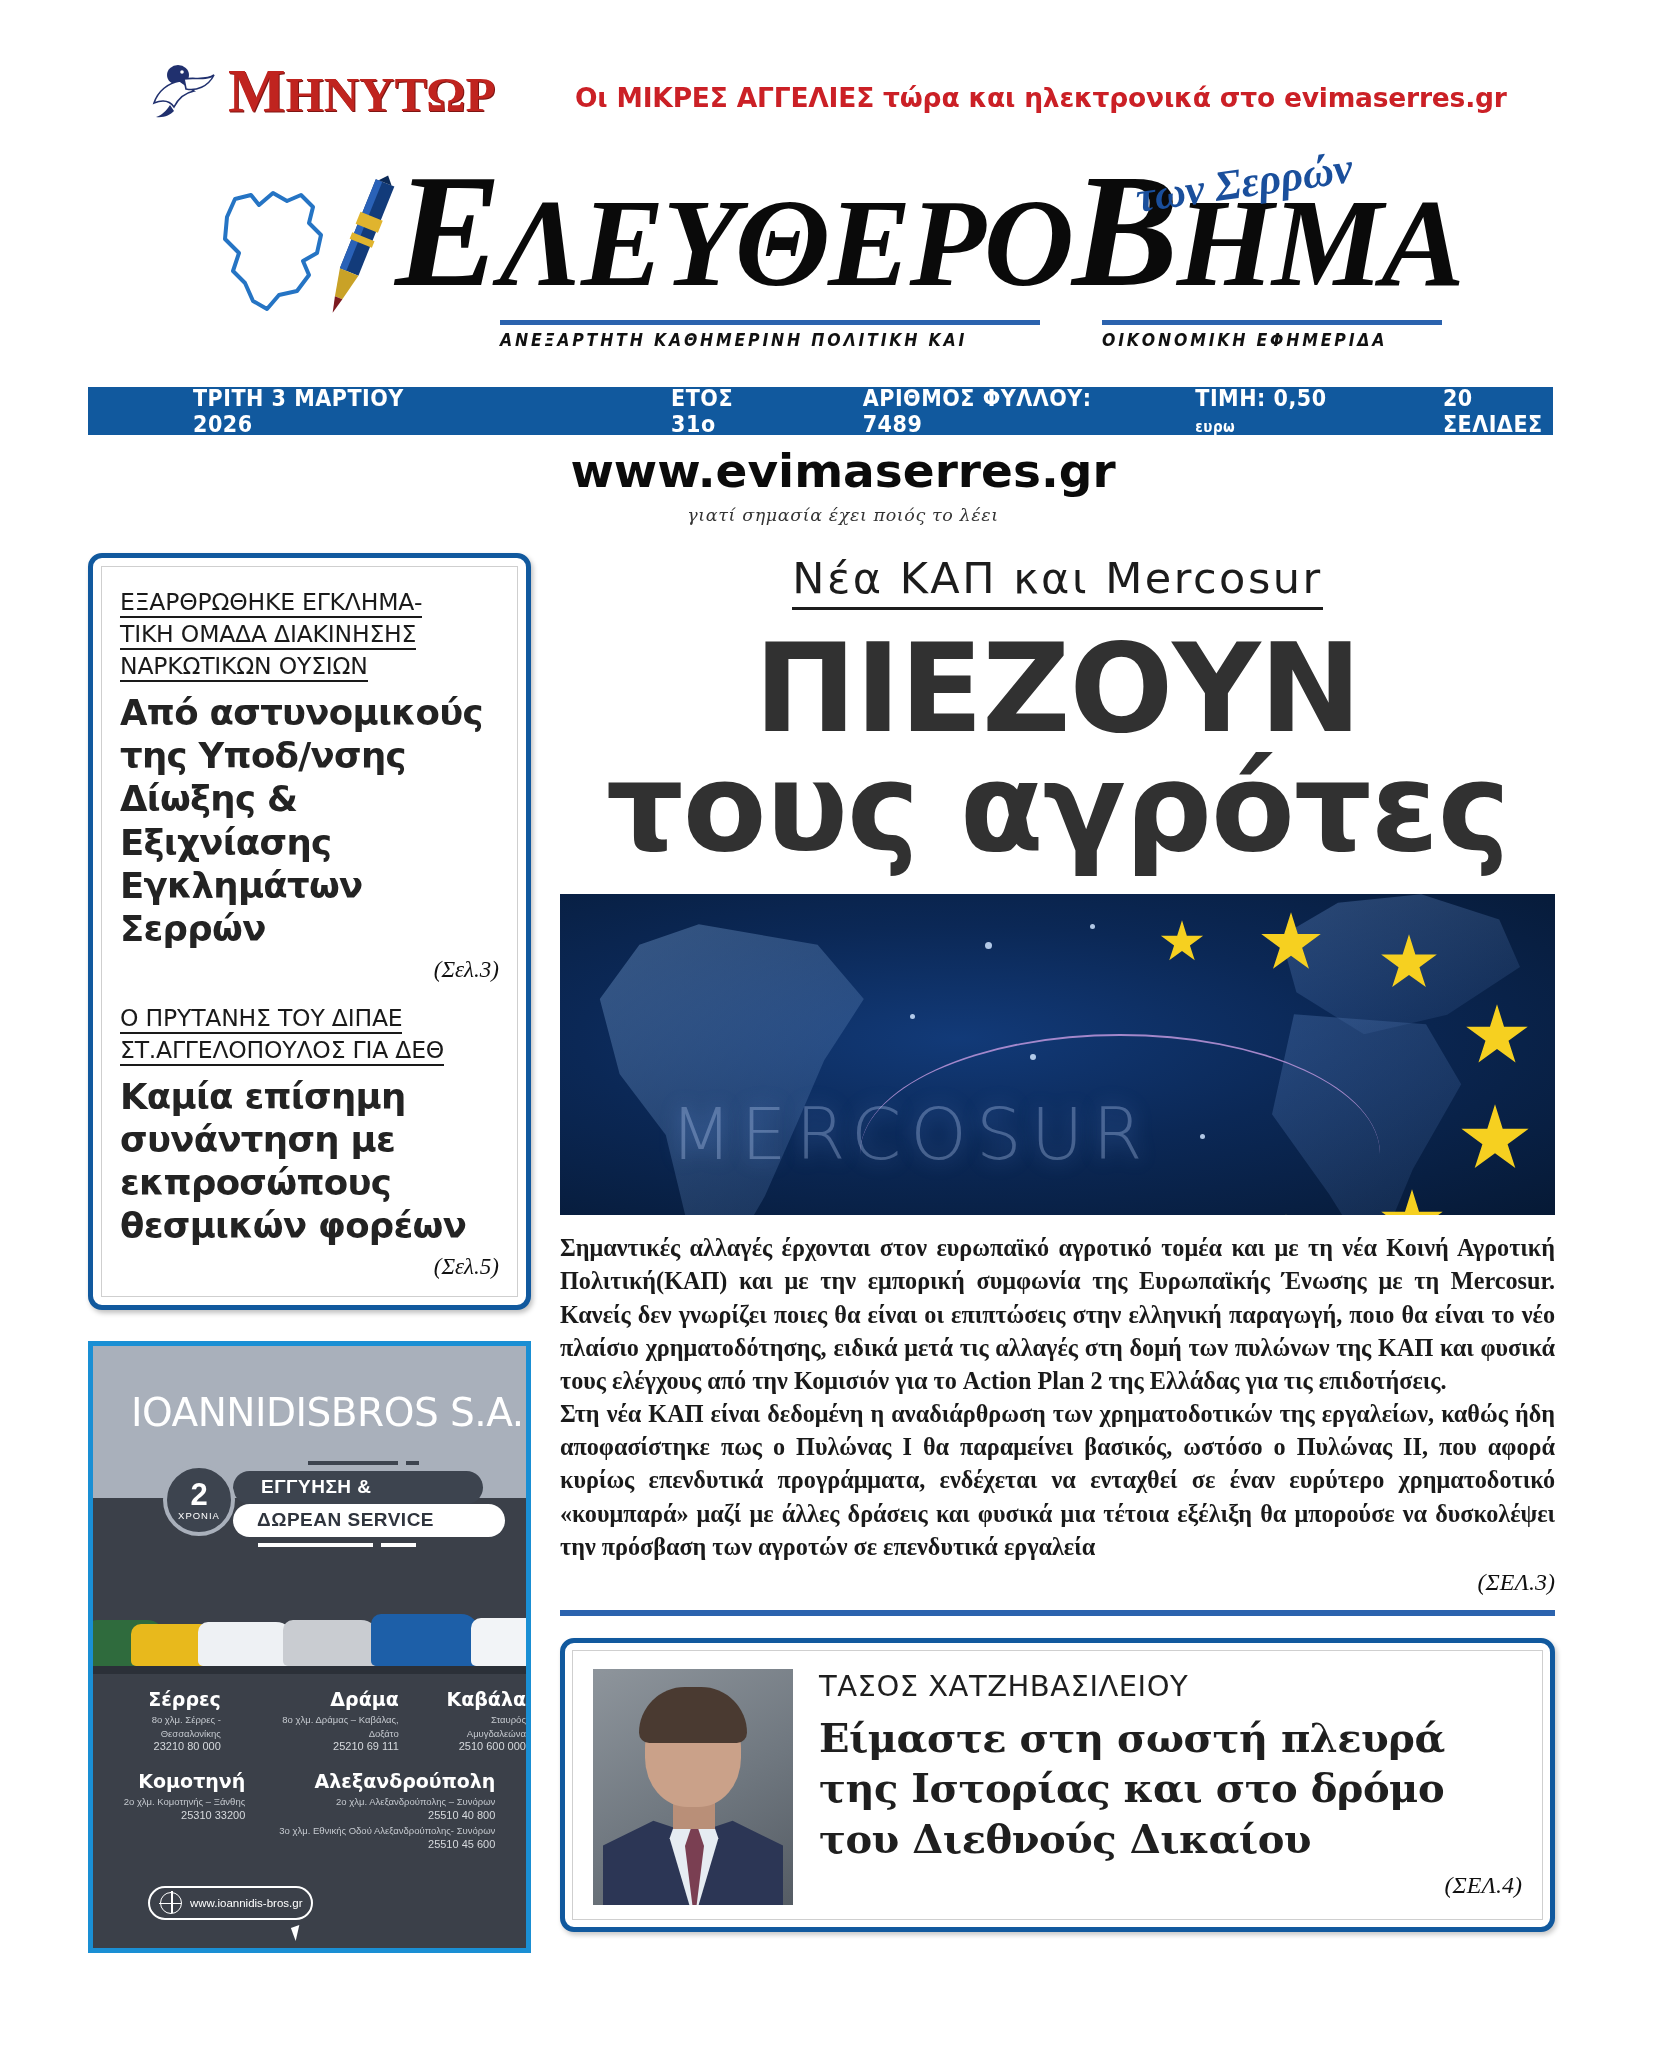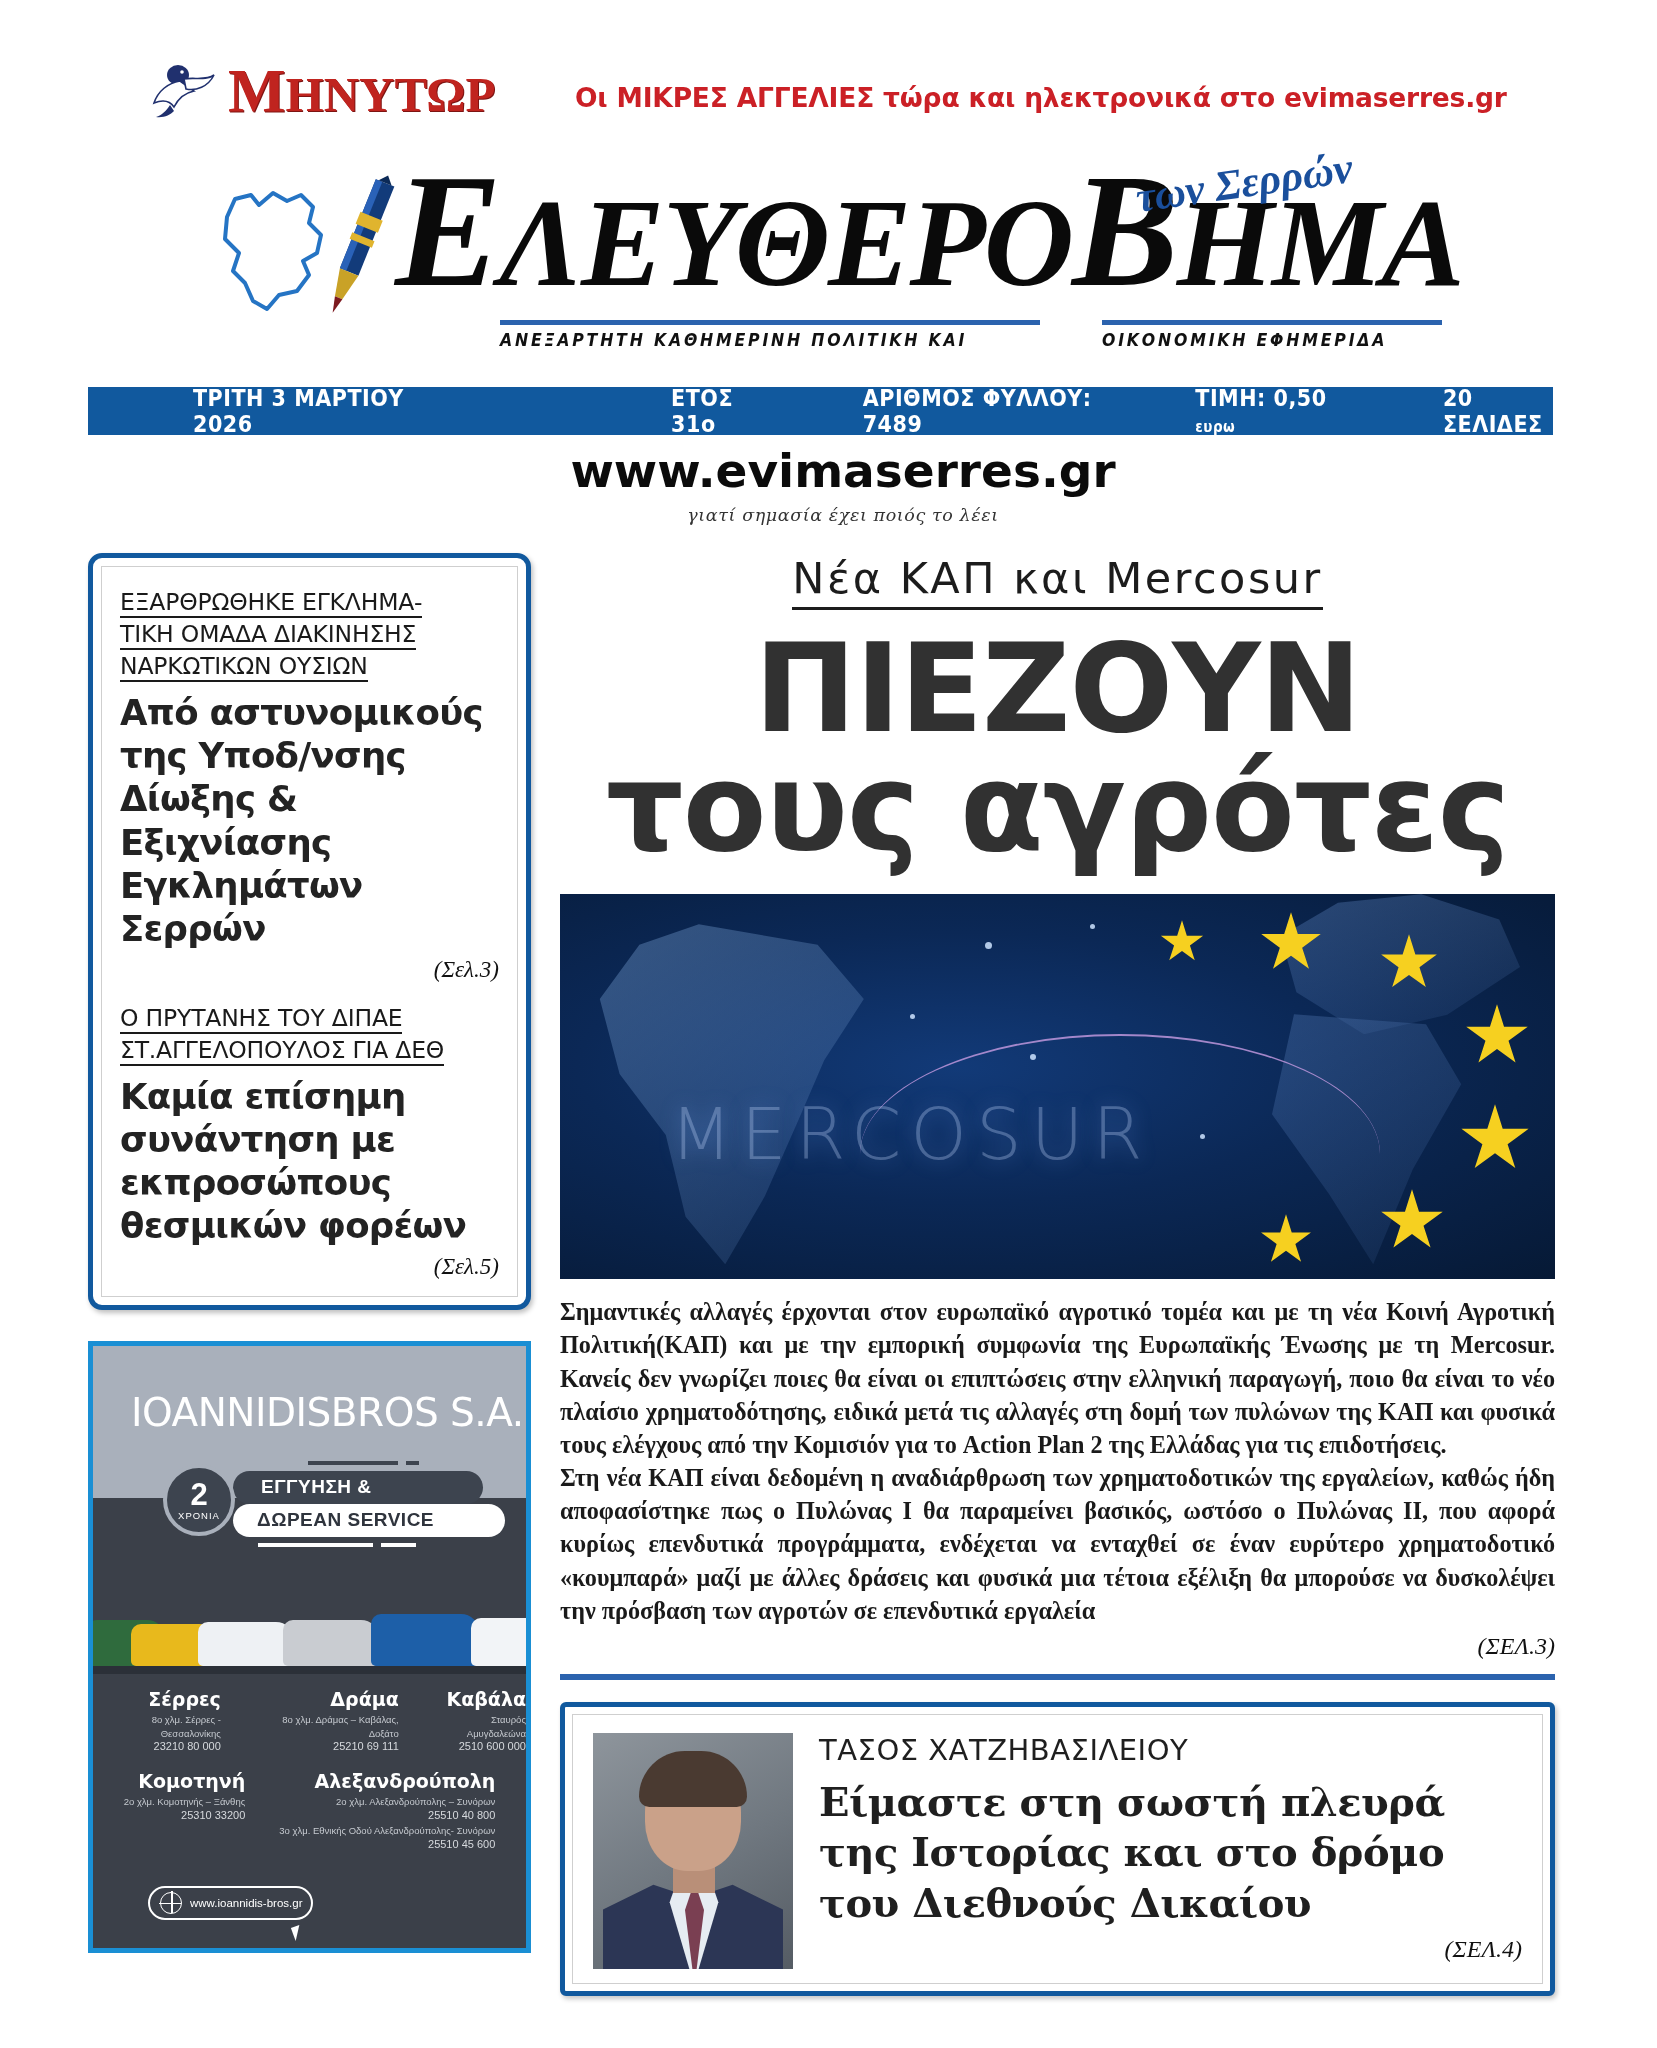--- a/index.html
+++ b/index.html
@@ -174,21 +174,21 @@
     font-weight: bold; font-size: 122px; line-height: 1.02; color: #313131;
     letter-spacing: -1px; margin-top: 24px;
   }
   .lead-h2 {
     text-align: center; font-family: "DejaVu Sans", "Liberation Sans", sans-serif;
     font-weight: bold; font-size: 122px; line-height: 1.04; color: #313131;
     letter-spacing: -1px; margin-top: -6px;
   }
 
   .lead-photo {
-    position: relative; width: 995px; height: 385px; margin-top: 22px; overflow: hidden;
+    position: relative; width: 995px; height: 321px; margin-top: 22px; overflow: hidden;
     background: radial-gradient(ellipse at 40% 45%, #123a78 0%, #0b2856 45%, #061935 100%);
   }
   .lp-word {
     position: absolute; left: 110px; top: 198px; font-size: 72px; letter-spacing: 9px;
     color: rgba(200,220,255,0.30); font-family: "DejaVu Sans", sans-serif; font-weight: 300;
     text-shadow: 0 0 20px rgba(120,170,255,0.4);
   }
   .lp-samerica {
     position: absolute; left: 20px; top: 30px; width: 330px; height: 340px;
     background: linear-gradient(145deg, rgba(110,150,200,0.45), rgba(60,95,150,0.2));
@@ -219,21 +219,21 @@
     font-size: 24.2px; line-height: 1.37; color: #1a1a1a; text-align: justify;
   }
   .lead-body p { margin: 0; font-weight: bold; }
   .lead-pageref {
     font-family: "Liberation Serif", serif; font-style: italic; font-size: 24px;
     text-align: right; margin-top: 6px;
   }
   .blue-rule { height: 6px; background: #2b63ae; margin-top: 14px; width: 995px; }
 
   .bottom-box {
-    margin-top: 22px; border: 5px solid #11599e; border-radius: 6px; background: #fff;
+    margin-top: 22px; border: 5px solid #11599e; border-radius: 14px; background: #fff;
     padding: 7px; box-shadow: 2px 3px 5px rgba(0,0,0,0.22); width: 995px;
   }
   .bottom-inner { border: 1px solid #cfcfcf; padding: 18px 20px 14px 20px; display: flex; gap: 26px; }
   .portrait { width: 200px; height: 236px; flex: none; position: relative; overflow: hidden;
     background: linear-gradient(150deg, #8e959c 0%, #6f777f 55%, #555c64 100%); }
   .pt-head { position: absolute; left: 52px; top: 26px; width: 96px; height: 112px; border-radius: 48% 48% 44% 44%; background: #caa189; }
   .pt-hair { position: absolute; left: 46px; top: 18px; width: 108px; height: 56px; border-radius: 54px 54px 12px 12px; background: #4a3a31; }
   .pt-neck { position: absolute; left: 80px; top: 126px; width: 42px; height: 34px; background: #b98f78; }
   .pt-suit { position: absolute; left: 10px; top: 146px; width: 180px; height: 96px; background: #2c3655;
     clip-path: polygon(0% 32%, 28% 6%, 50% 20%, 72% 6%, 100% 32%, 100% 100%, 0% 100%); }

